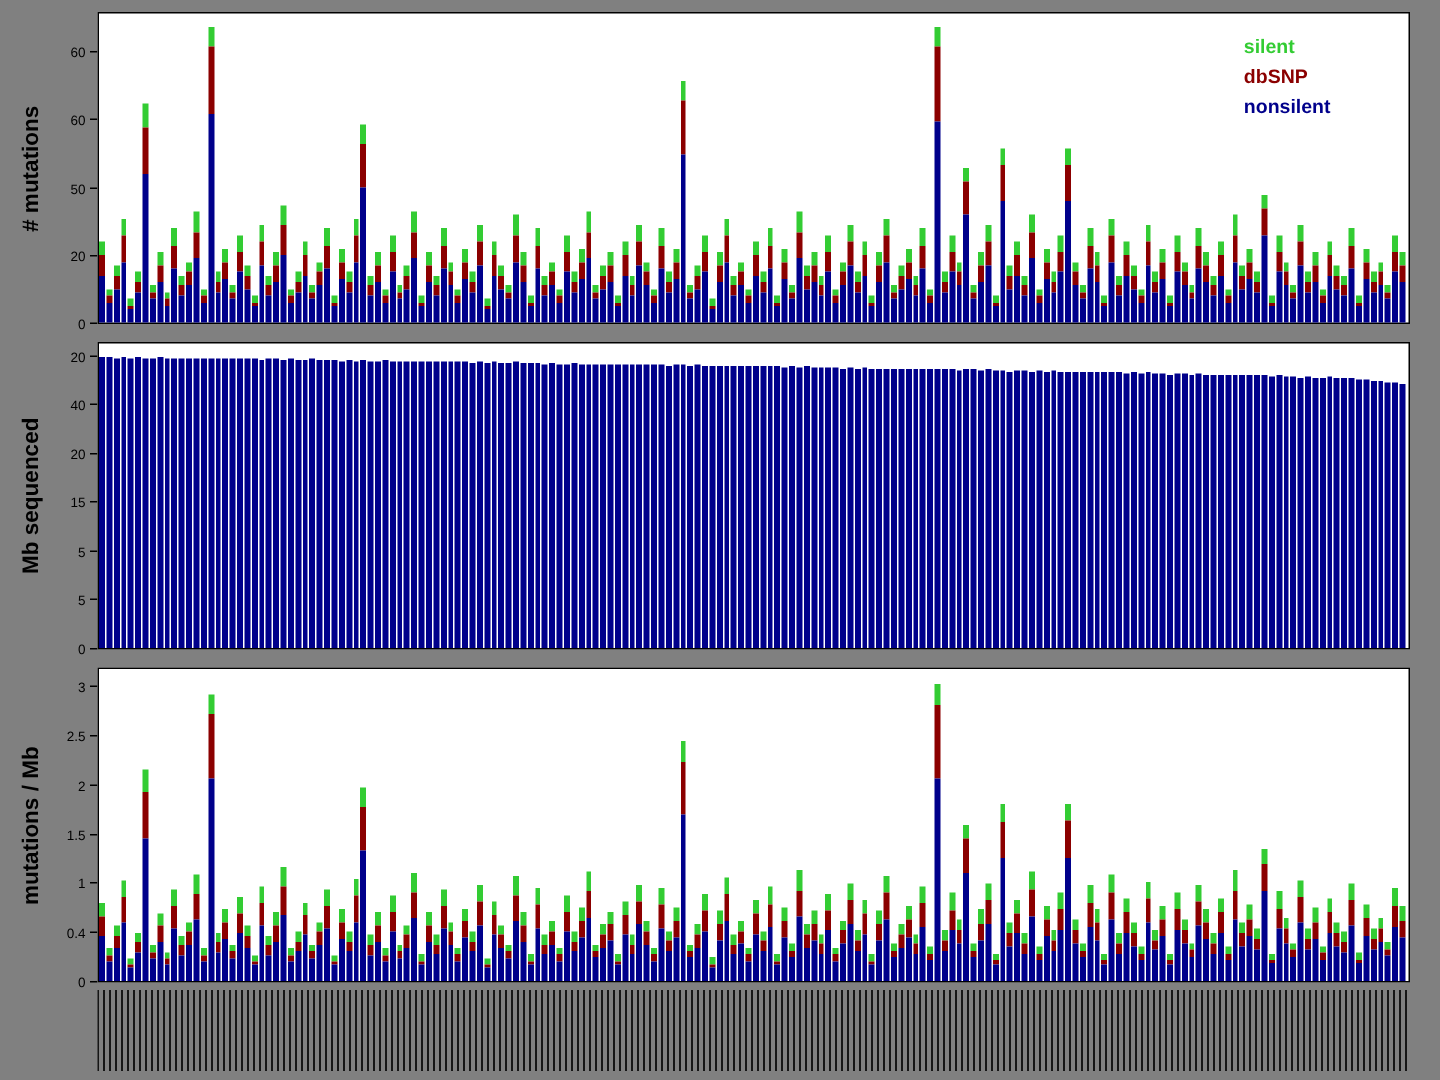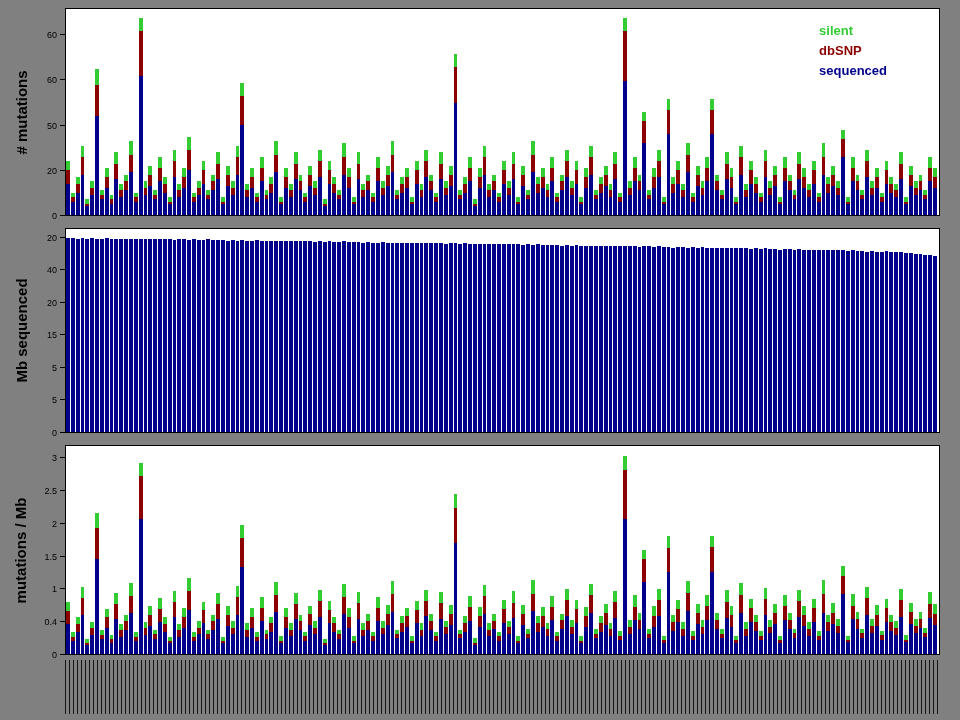--- a/index.html
+++ b/index.html
@@ -988,21 +988,21 @@
         </div>
       </div>
     <div class="legend">
       <div class="legend-item">
         <span style="color: rgb(51, 204, 51);">silent</span>
       </div>
       <div class="legend-item">
         <span style="color: rgb(139, 0, 0);">dbSNP</span>
       </div>
       <div class="legend-item">
-        <span style="color: rgb(0, 0, 139);">sequenced</span>
+        <span style="color: rgb(0, 0, 139);">nonsilent</span>
       </div>
     </div>
   </div>
 </div>
 
 <div class="panel" id="panel-1">
   <div class="ylabel">
     <span>Mb sequenced</span>
   </div>
   <div class="yticks">

